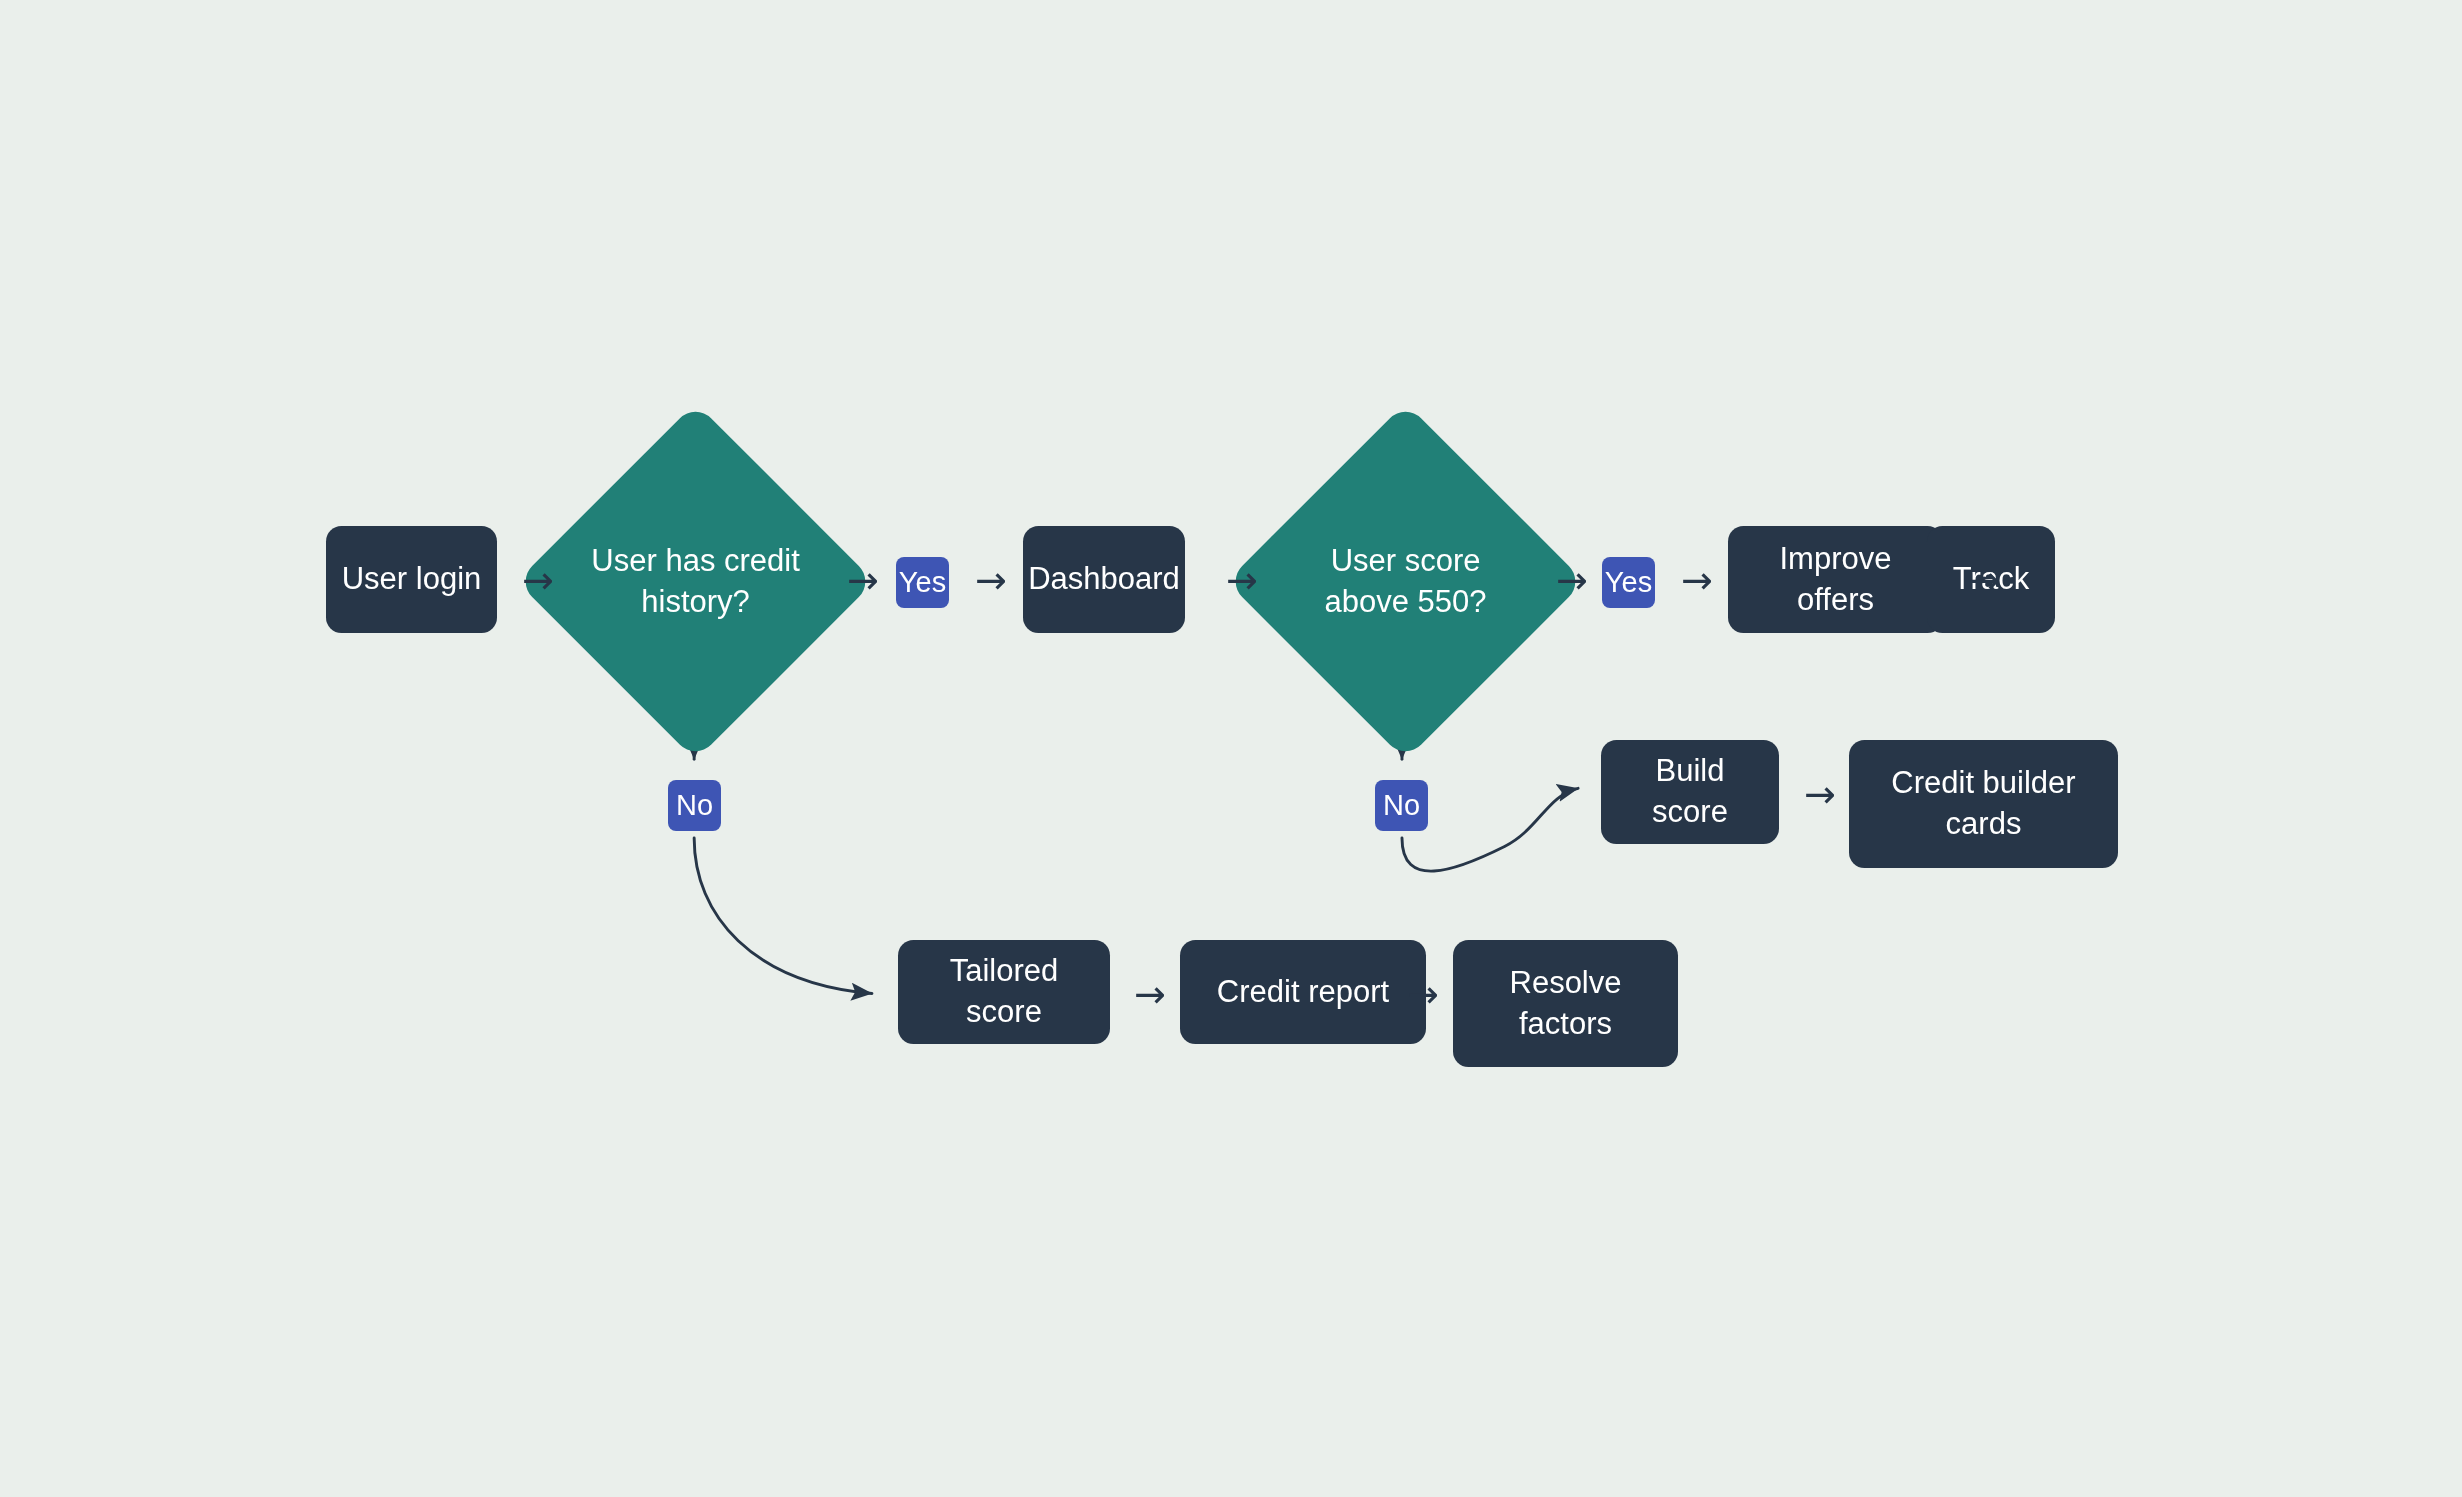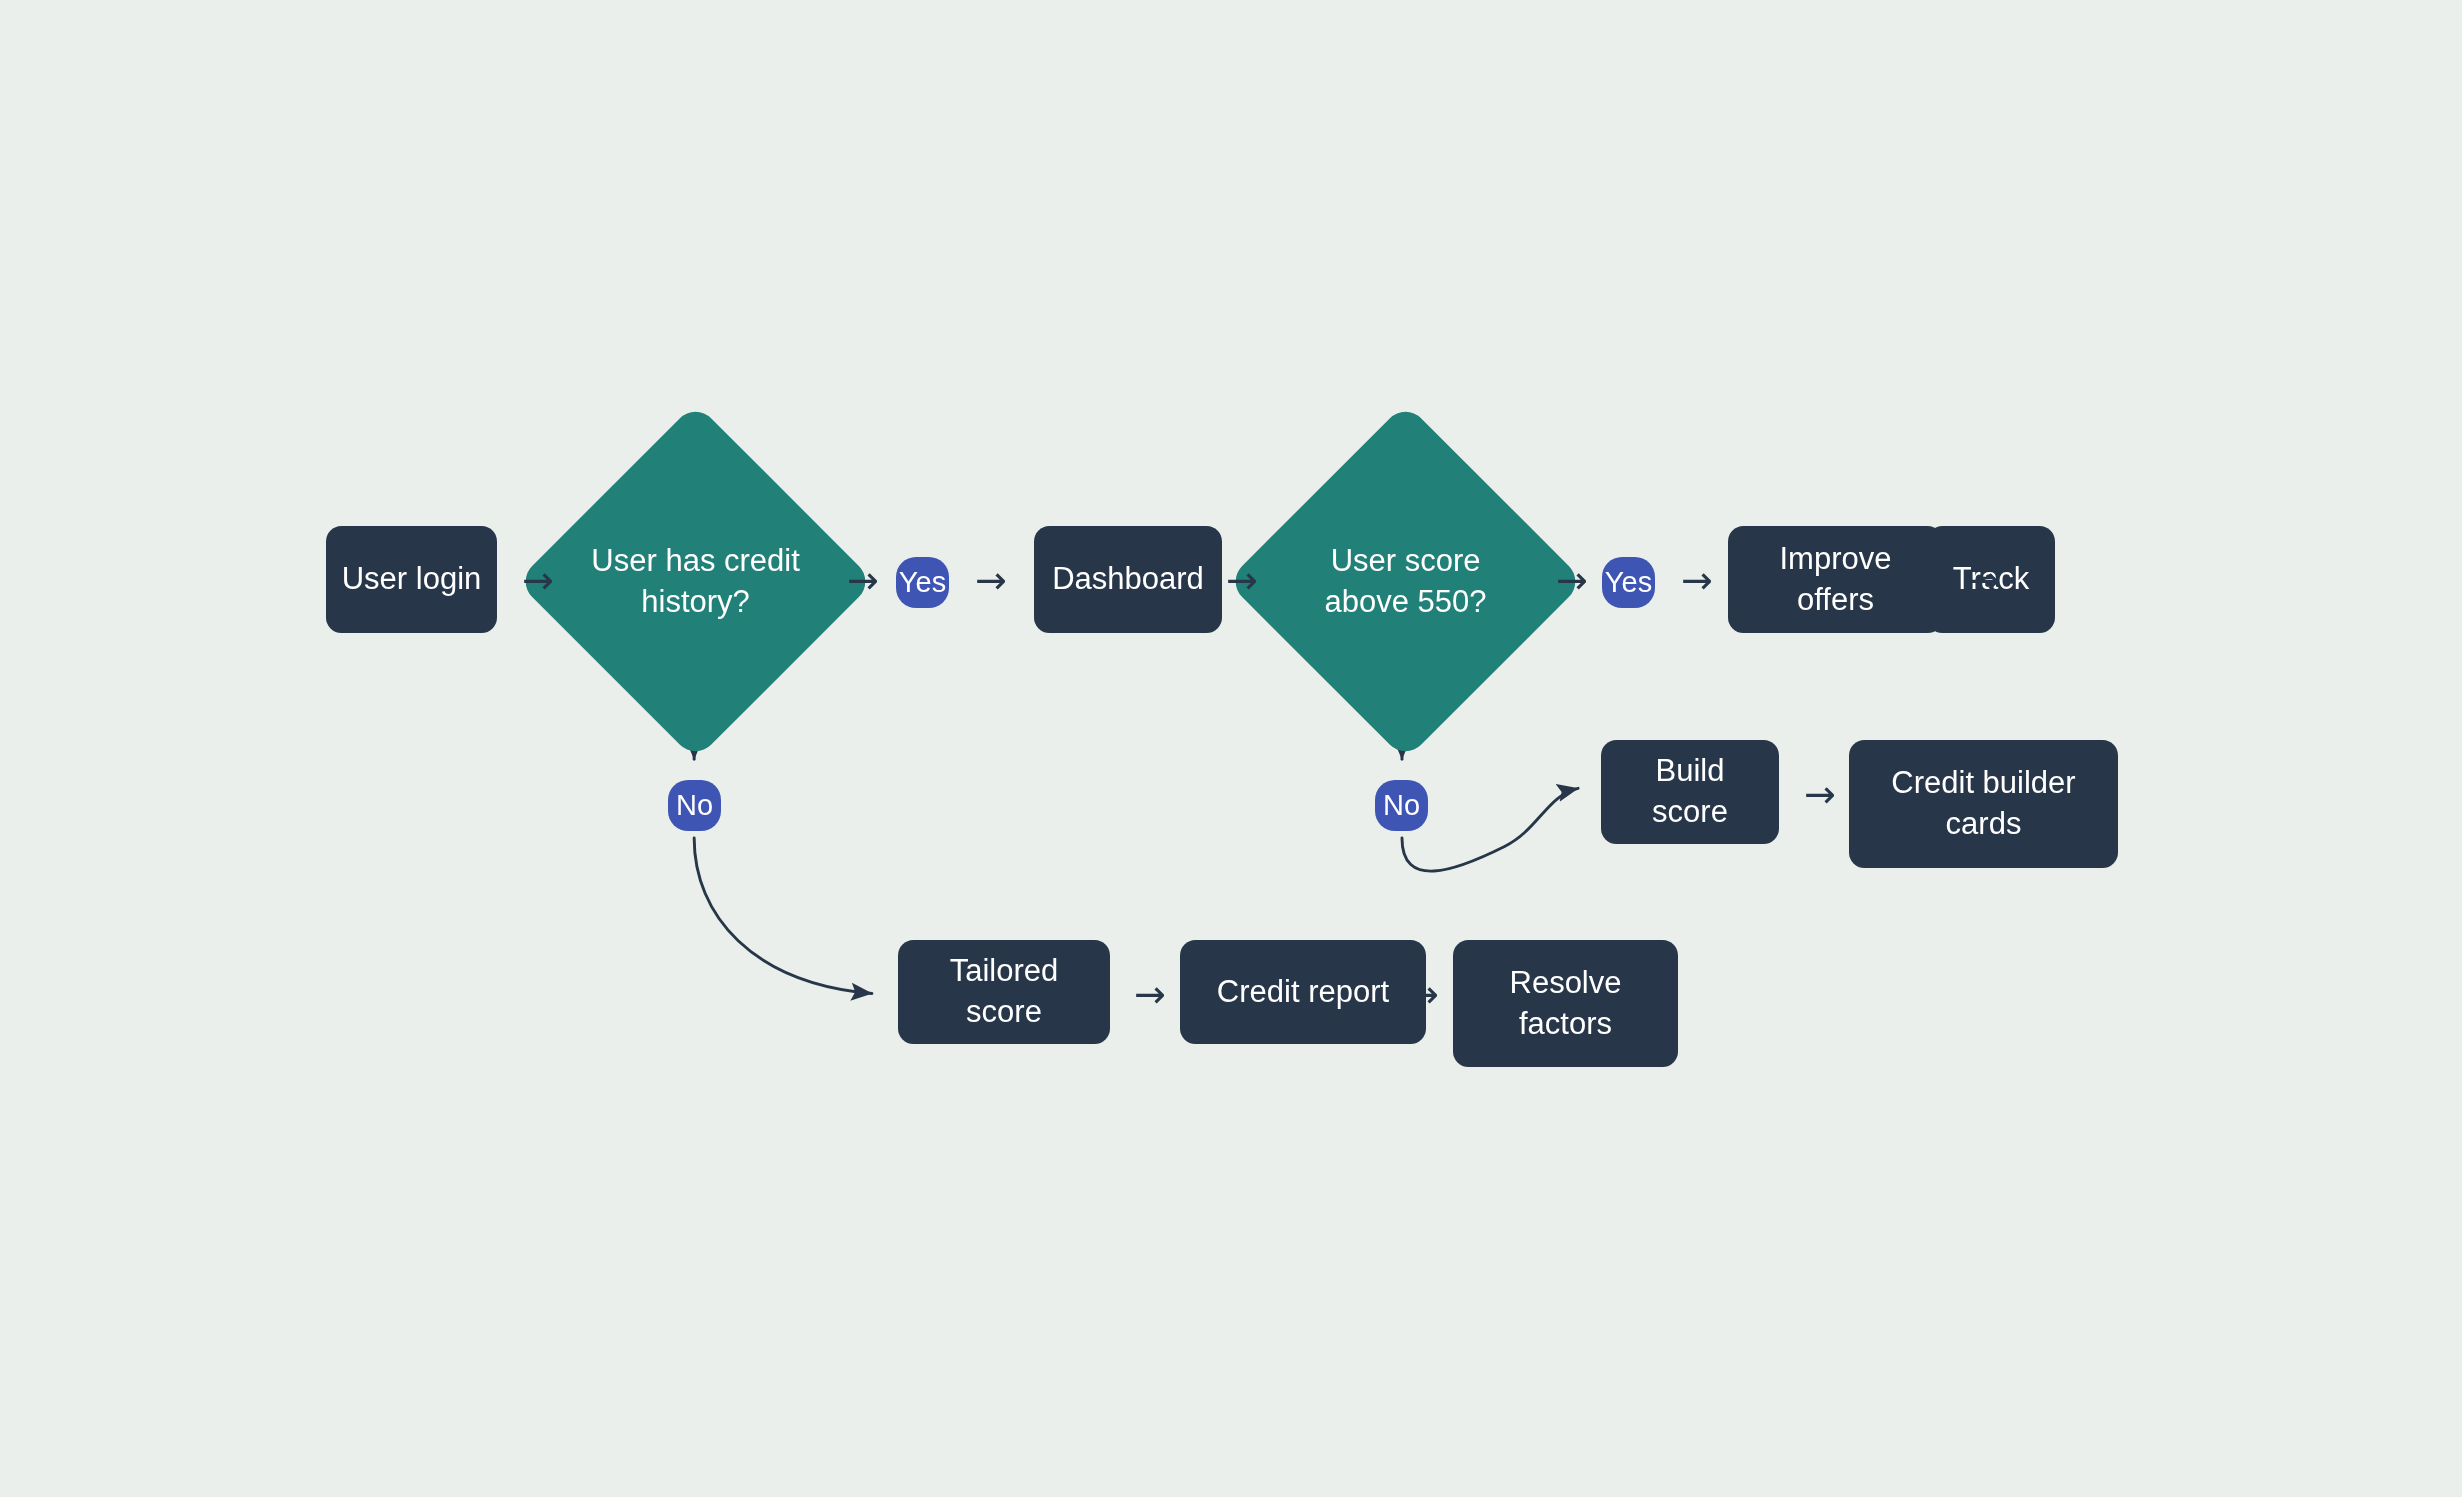--- a/index.html
+++ b/index.html
@@ -49,21 +49,21 @@
     font-size: 31px;
   }
   .node.decision .dtext {
     transform: rotate(-45deg);
     display: block;
     width: 248px;
     white-space: pre-line;
   }
   .node.badge {
     background: #3e55b4;
-    border-radius: 20px;
+    border-radius: 8px;
     font-size: 29px;
   }
   .arrow {
     position: absolute;
     color: #273648;
     font-size: 38px;
     line-height: 1;
     font-family: "DejaVu Sans", sans-serif;
     display: flex;
     align-items: center;
@@ -94,21 +94,21 @@
       <div class="node process" style="left: 326px; top: 526px; width: 171px; height: 107px;">
         <span>User login</span>
       </div>
       <div class="node decision" style="left: 569px; top: 455px; width: 253px; height: 253px;">
         <span class="dtext">User has credit
 history?</span>
       </div>
       <div class="node badge" style="left: 896px; top: 557px; width: 53px; height: 51px;">
         <span>Yes</span>
       </div>
-      <div class="node process" style="left: 1023px; top: 526px; width: 188px; height: 107px; margin-left: 11px;">
+      <div class="node process" style="left: 1023px; top: 526px; width: 162px; height: 107px;">
         <span>Dashboard</span>
       </div>
       <div class="node decision" style="left: 1279px; top: 455px; width: 253px; height: 253px;">
         <span class="dtext">User score
 above 550?</span>
       </div>
       <div class="node badge" style="left: 1602px; top: 557px; width: 53px; height: 51px;">
         <span>Yes</span>
       </div>
       <div class="node process" style="left: 1728px; top: 526px; width: 215px; height: 107px;">

